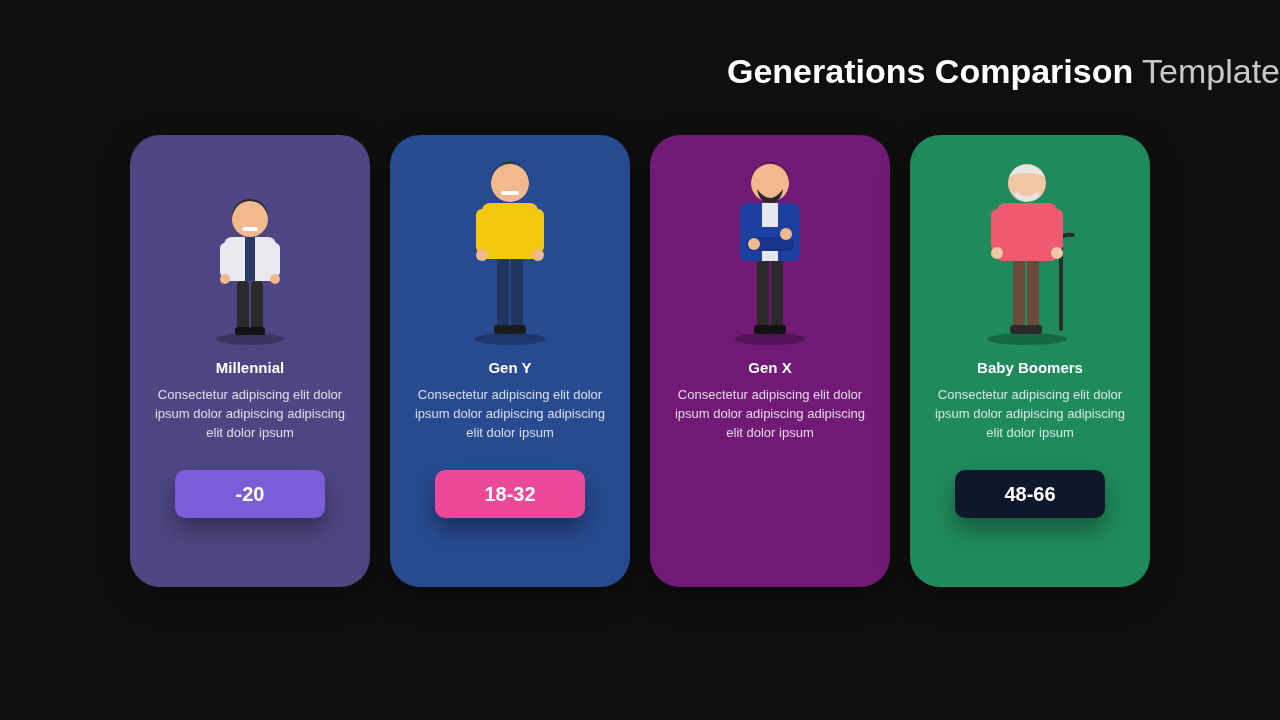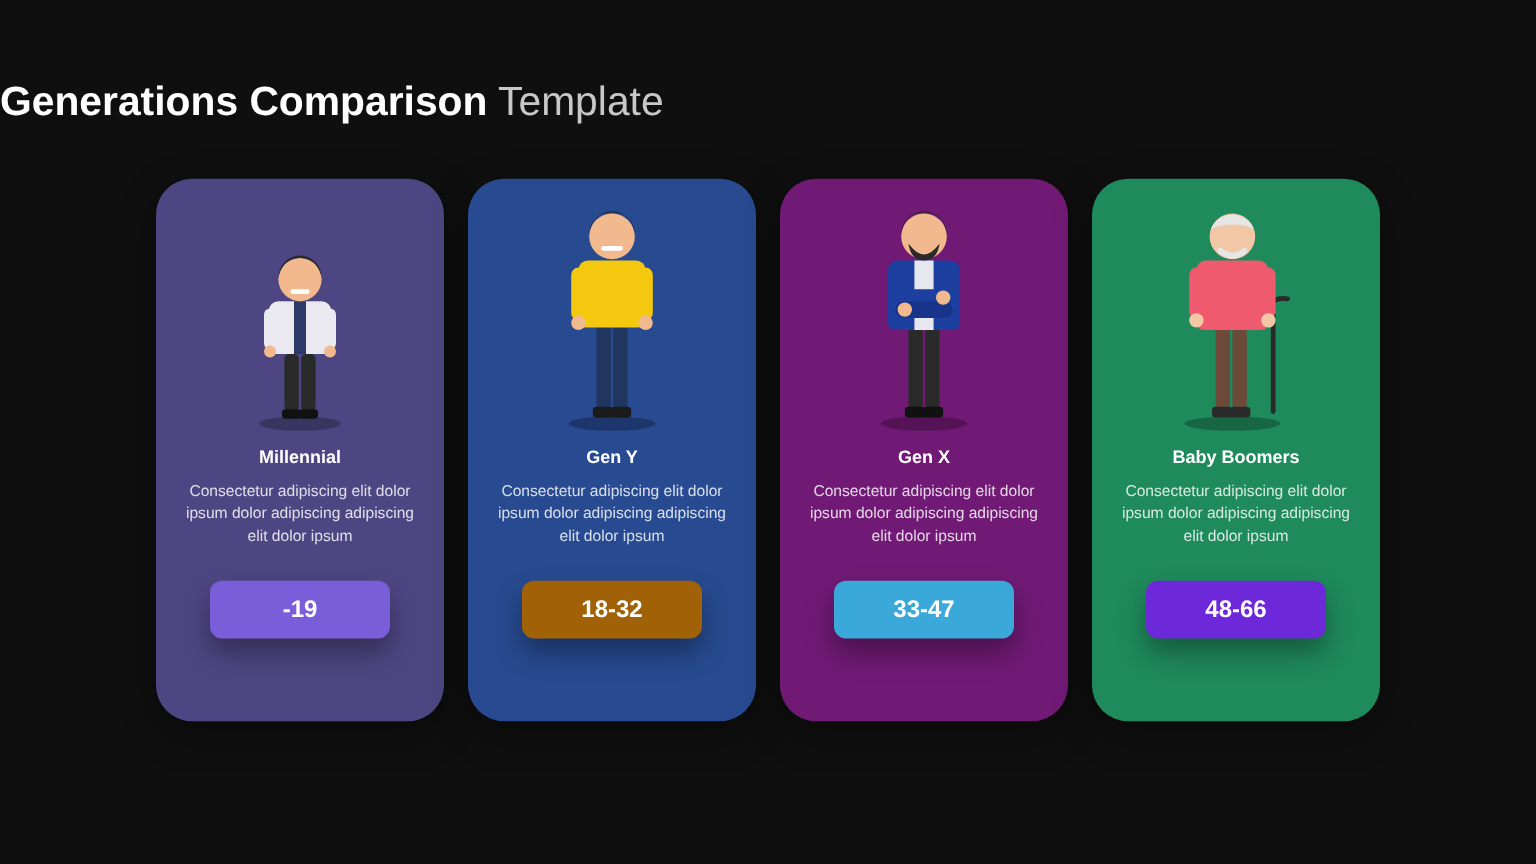--- a/index.html
+++ b/index.html
@@ -4,22 +4,22 @@
 <style>
   * { margin: 0; padding: 0; box-sizing: border-box; }
   body {
     width: 1280px;
     height: 720px;
     background: #0f0f0f;
     font-family: "Segoe UI", Arial, sans-serif;
     overflow: hidden;
   }
   .title {
-    text-align: left;
-    padding-top: 66px;
+    text-align: right;
+    padding-top: 52px;
     font-size: 34px;
     color: #c8c8c8;
     font-weight: 400;
   }
   .title .bold {
     color: #ffffff;
     font-weight: 800;
   }
   .cards {
     display: flex;
@@ -106,21 +106,21 @@
         <rect x="45" y="160" width="16" height="8" rx="3" fill="#111"></rect>
         <rect x="59" y="160" width="16" height="8" rx="3" fill="#111"></rect>
 
         <circle cx="60" cy="52" r="18" fill="#f2b98f"></circle>
         <path d="M42 50 a18 18 0 0 1 36 0 q-4 -16 -18 -16 q-14 0 -18 16 z" fill="#2a2a2a"></path>
         <rect x="52" y="60" width="16" height="4" rx="2" fill="#fff"></rect>
       </svg>
     </div>
     <div class="card-title">Millennial</div>
     <div class="card-desc">Consectetur adipiscing elit dolor ipsum dolor adipiscing adipiscing elit dolor ipsum</div>
-    <div class="chip" style="background:#7a5ed9">-19</div>
+    <div class="chip" style="background:#7a5ed9">-20</div>
   </div>
 
   <div class="card" style="background:#274a90">
     <div class="illus">
       <svg width="120" height="200" viewBox="0 0 120 200">
         <ellipse class="shadow-ellipse" cx="60" cy="192" rx="36" ry="6"></ellipse>
 
         <rect x="47" y="110" width="12" height="70" rx="4" fill="#20365f"></rect>
         <rect x="61" y="110" width="12" height="70" rx="4" fill="#20365f"></rect>
         <rect x="44" y="178" width="17" height="9" rx="3" fill="#1a1a1a"></rect>
@@ -133,21 +133,21 @@
         <circle cx="32" cy="108" r="6" fill="#f2b98f"></circle>
         <circle cx="88" cy="108" r="6" fill="#f2b98f"></circle>
 
         <circle cx="60" cy="36" r="19" fill="#f2b98f"></circle>
         <path d="M41 34 a19 19 0 0 1 38 0 q-3 -18 -19 -18 q-16 0 -19 18 z" fill="#2a2a2a"></path>
         <rect x="51" y="44" width="18" height="4" rx="2" fill="#fff"></rect>
       </svg>
     </div>
     <div class="card-title">Gen Y</div>
     <div class="card-desc">Consectetur adipiscing elit dolor ipsum dolor adipiscing adipiscing elit dolor ipsum</div>
-    <div class="chip" style="background:#a16207">18-32</div>
+    <div class="chip" style="background:#ec4899">18-32</div>
   </div>
 
   <div class="card" style="background:#701a75">
     <div class="illus">
       <svg width="120" height="200" viewBox="0 0 120 200">
         <ellipse class="shadow-ellipse" cx="60" cy="192" rx="36" ry="6"></ellipse>
 
         <rect x="47" y="112" width="12" height="68" rx="4" fill="#2a2a2a"></rect>
         <rect x="61" y="112" width="12" height="68" rx="4" fill="#2a2a2a"></rect>
         <rect x="44" y="178" width="17" height="9" rx="3" fill="#111"></rect>
@@ -161,21 +161,20 @@
         <circle cx="44" cy="97" r="6" fill="#f2b98f"></circle>
         <circle cx="76" cy="87" r="6" fill="#f2b98f"></circle>
 
         <circle cx="60" cy="36" r="19" fill="#f2b98f"></circle>
         <path d="M41 34 a19 19 0 0 1 38 0 q-3 -18 -19 -18 q-16 0 -19 18 z" fill="#2a2a2a"></path>
         <path d="M47 42 q13 18 26 0 q-2 14 -13 14 q-11 0 -13 -14 z" fill="#2a2a2a"></path>
       </svg>
     </div>
     <div class="card-title">Gen X</div>
     <div class="card-desc">Consectetur adipiscing elit dolor ipsum dolor adipiscing adipiscing elit dolor ipsum</div>
-    <div class="chip" style="background:#3aa8d8">33-47</div>
   </div>
 
   <div class="card" style="background:#1f8a5c">
     <div class="illus">
       <svg width="130" height="200" viewBox="0 0 130 200">
         <ellipse class="shadow-ellipse" cx="62" cy="192" rx="40" ry="6"></ellipse>
 
         <rect x="94" y="100" width="4" height="84" rx="2" fill="#2a2a2a"></rect>
         <path d="M94 100 q-2 -14 14 -12" stroke="#2a2a2a" stroke-width="4" fill="none" stroke-linecap="round"></path>
 
@@ -191,16 +190,16 @@
         <circle cx="32" cy="106" r="6" fill="#f2c7a6"></circle>
         <circle cx="92" cy="106" r="6" fill="#f2c7a6"></circle>
 
         <circle cx="62" cy="36" r="19" fill="#f2c7a6"></circle>
         <path d="M44 30 q6 -12 18 -12 q12 0 18 12 q-6 -4 -18 -4 q-12 0 -18 4 z" fill="#e6e6e6"></path>
         <path d="M52 48 q10 8 20 0" stroke="#e6e6e6" stroke-width="5" fill="none" stroke-linecap="round"></path>
       </svg>
     </div>
     <div class="card-title">Baby Boomers</div>
     <div class="card-desc">Consectetur adipiscing elit dolor ipsum dolor adipiscing adipiscing elit dolor ipsum</div>
-    <div class="chip" style="background:#6d28d9">48-66</div>
+    <div class="chip" style="background:#0f172a">48-66</div>
   </div>
 
 </div>
 
 </body></html>

